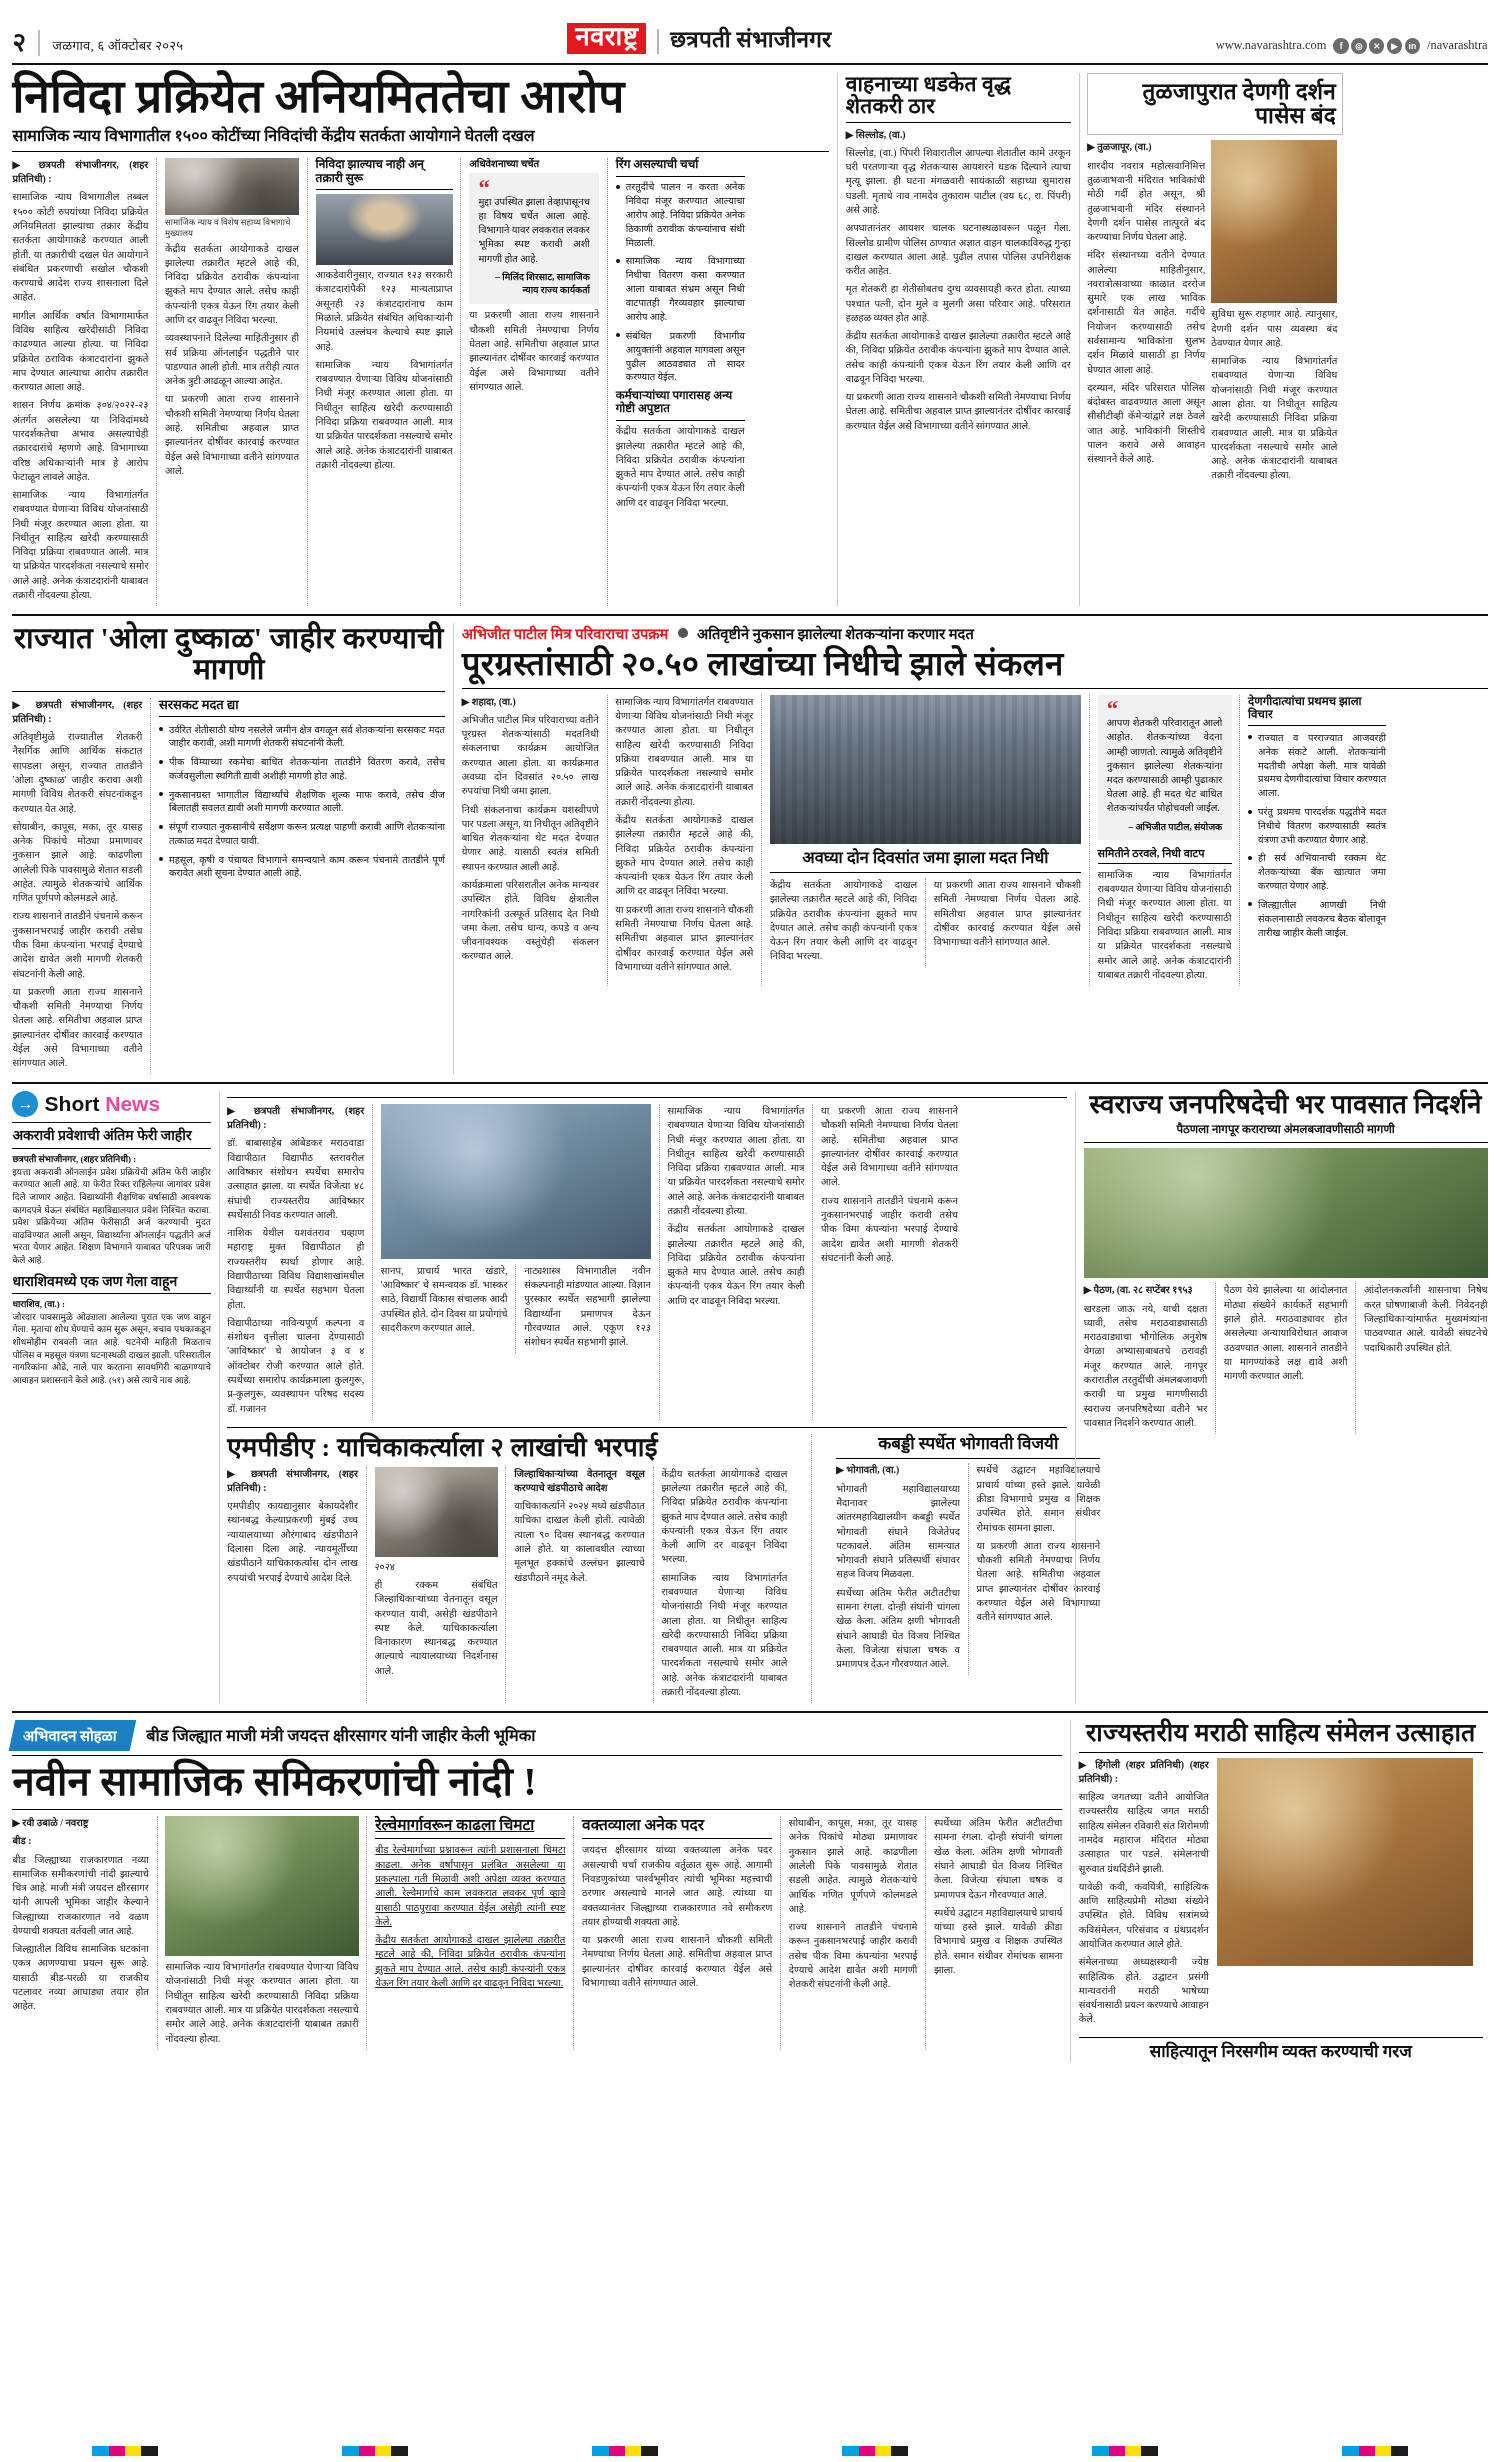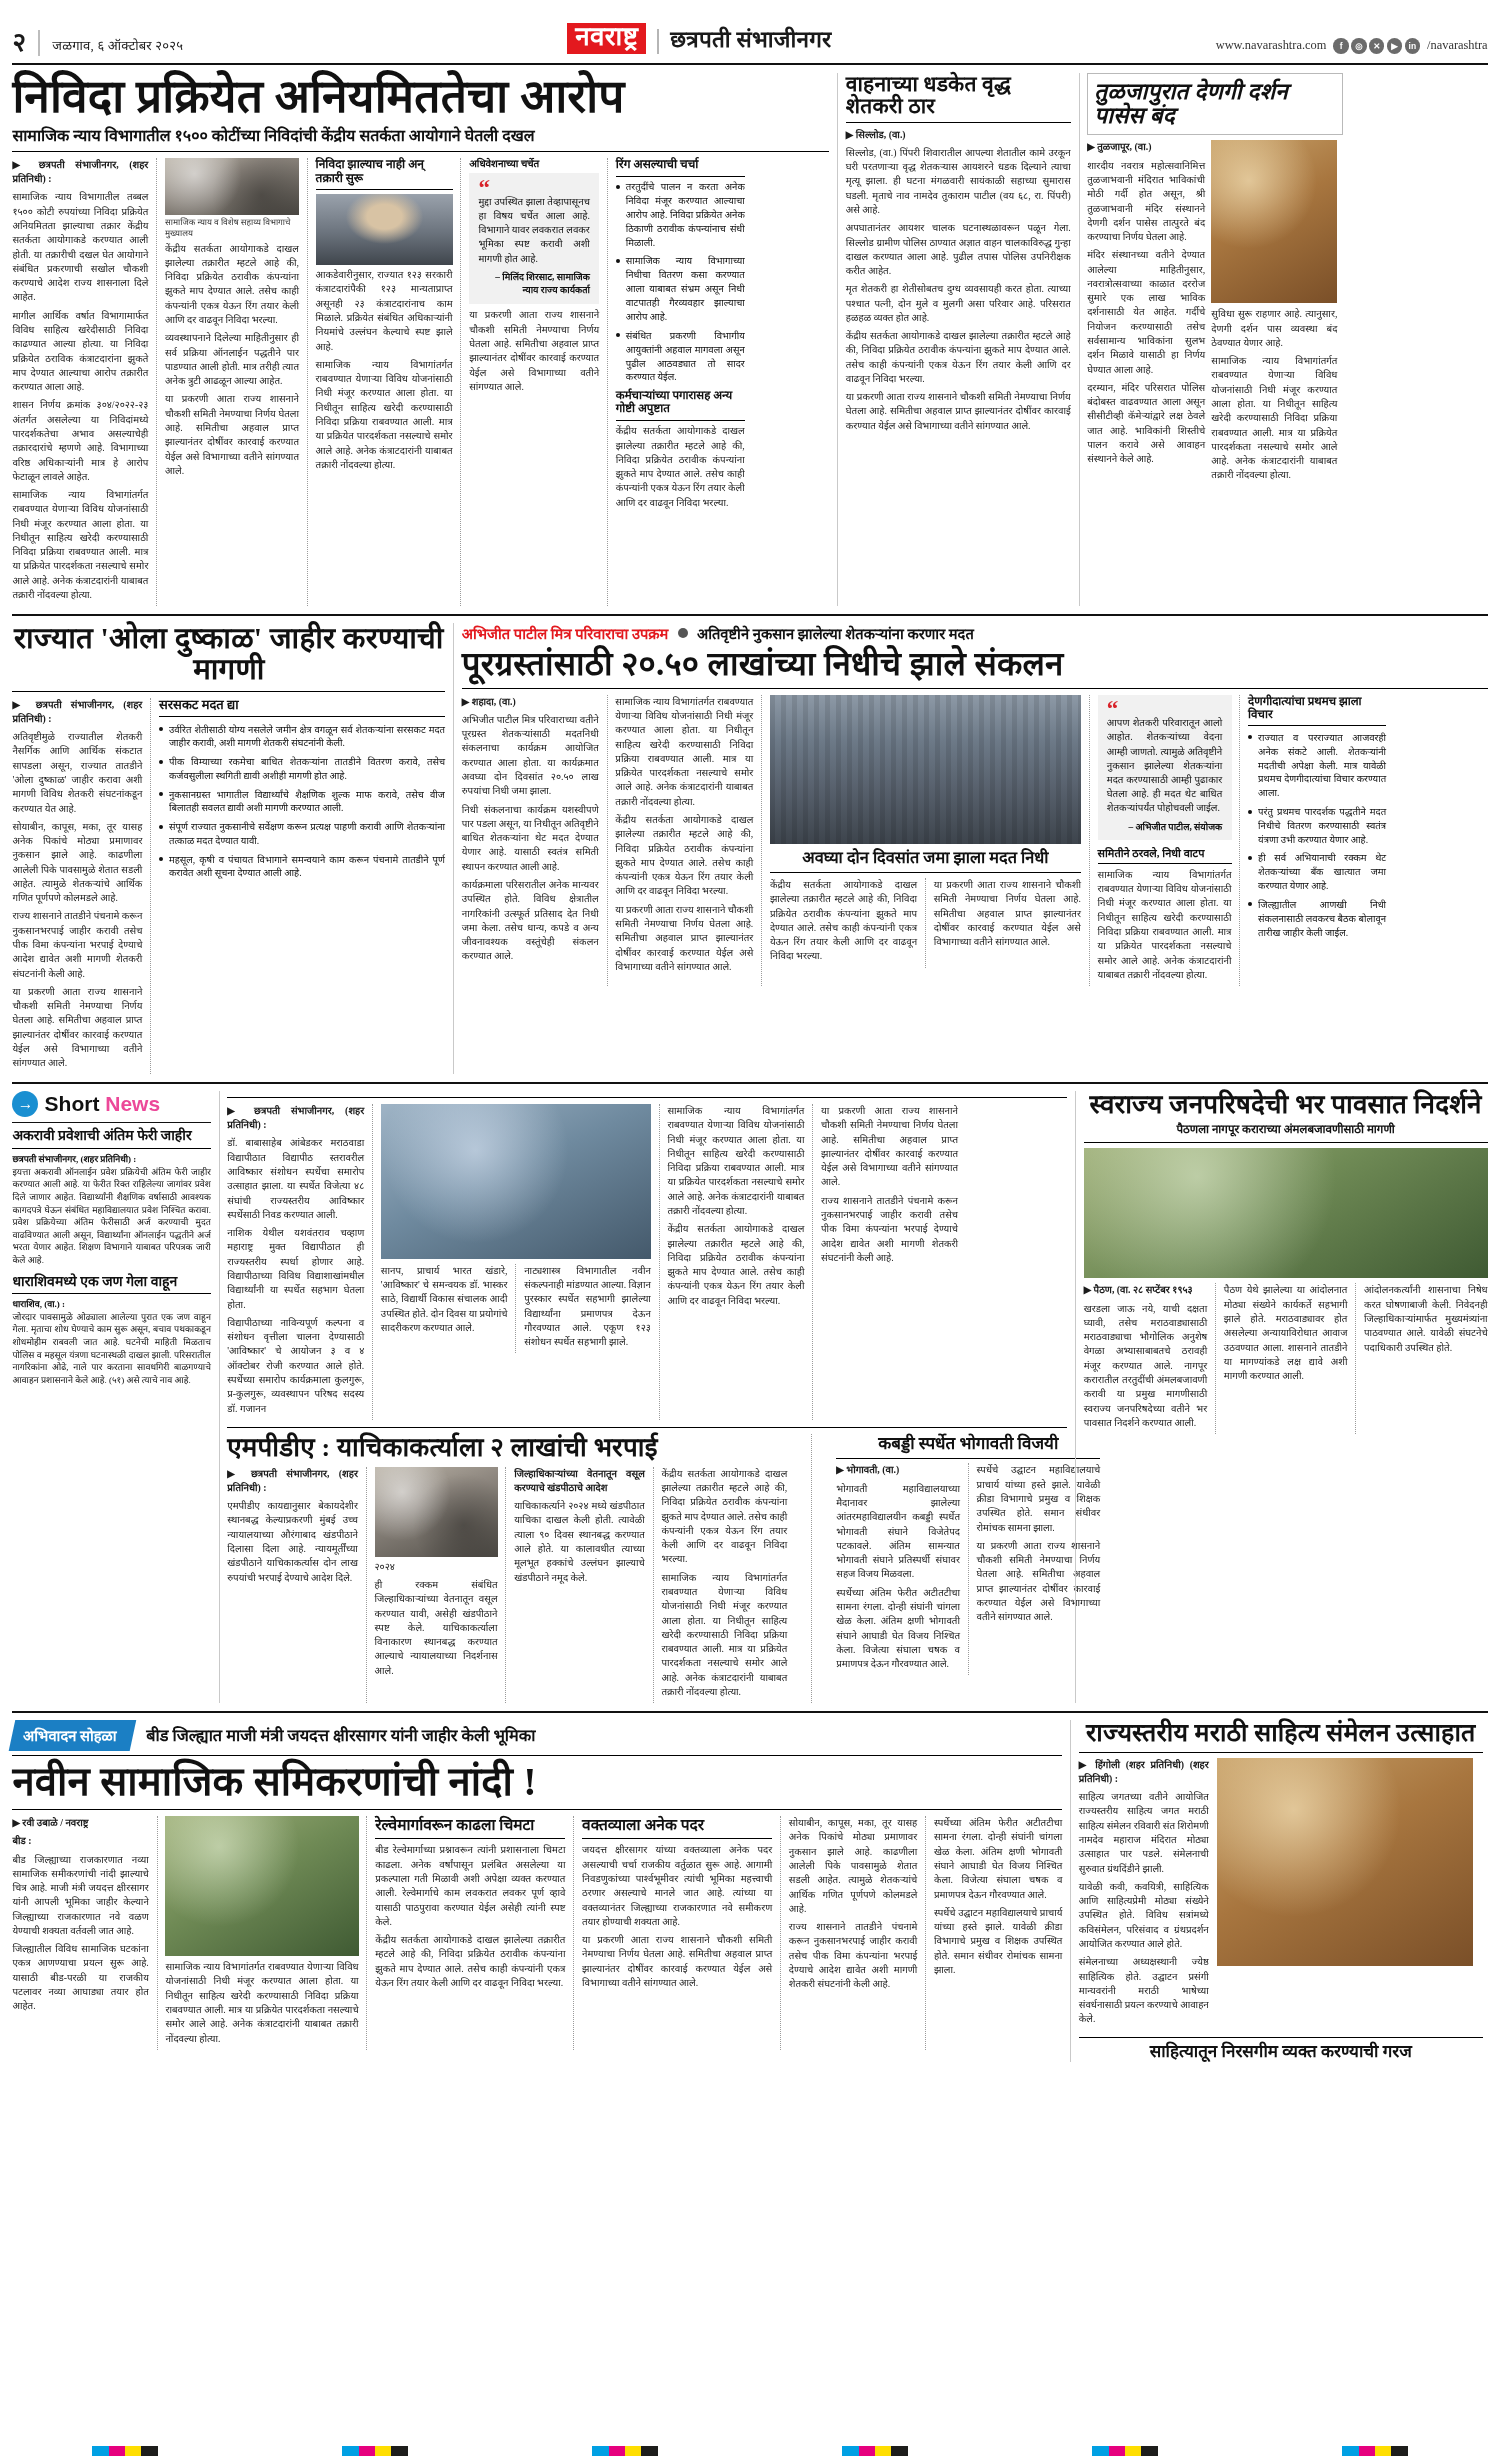--- a/index.html
+++ b/index.html
@@ -216,21 +216,21 @@
         <p>मृत शेतकरी हा शेतीसोबतच दुग्ध व्यवसायही करत होता. त्याच्या पश्चात पत्नी, दोन मुले व मुलगी असा परिवार आहे. परिसरात हळहळ व्यक्त होत आहे.</p>
         <p>केंद्रीय सतर्कता आयोगाकडे दाखल झालेल्या तक्रारीत म्हटले आहे की, निविदा प्रक्रियेत ठरावीक कंपन्यांना झुकते माप देण्यात आले. तसेच काही कंपन्यांनी एकत्र येऊन रिंग तयार केली आणि दर वाढवून निविदा भरल्या.</p>
         <p>या प्रकरणी आता राज्य शासनाने चौकशी समिती नेमण्याचा निर्णय घेतला आहे. समितीचा अहवाल प्राप्त झाल्यानंतर दोषींवर कारवाई करण्यात येईल असे विभागाच्या वतीने सांगण्यात आले.</p>
       </div>
     </div>
 
     <div class="vrule"></div>
 
     <div style="width:256px;">
       <div class="boxed">
-        <div class="hl-main" style="font-size:22.5px; text-align:left;font-style:italic;">तुळजापुरात देणगी दर्शन पासेस बंद</div>
+        <div class="hl-main" style="font-size:22.5px; text-align:right;">तुळजापुरात देणगी दर्शन पासेस बंद</div>
       </div>
       <div style="display:flex; gap:6.2px; margin-top:5.4px;">
         <div style="width:118px;" class="body-col">
           <p><span class="byline">▶ तुळजापूर, (वा.)</span></p>
           <p>शारदीय नवरात्र महोत्सवानिमित्त तुळजाभवानी मंदिरात भाविकांची मोठी गर्दी होत असून, श्री तुळजाभवानी मंदिर संस्थानने देणगी दर्शन पासेस तात्पुरते बंद करण्याचा निर्णय घेतला आहे.</p>
           <p>मंदिर संस्थानच्या वतीने देण्यात आलेल्या माहितीनुसार, नवरात्रोत्सवाच्या काळात दररोज सुमारे एक लाख भाविक दर्शनासाठी येत आहेत. गर्दीचे नियोजन करण्यासाठी तसेच सर्वसामान्य भाविकांना सुलभ दर्शन मिळावे यासाठी हा निर्णय घेण्यात आला आहे.</p>
           <p>दरम्यान, मंदिर परिसरात पोलिस बंदोबस्त वाढवण्यात आला असून सीसीटीव्ही कॅमेऱ्यांद्वारे लक्ष ठेवले जात आहे. भाविकांनी शिस्तीचे पालन करावे असे आवाहन संस्थानने केले आहे.</p>
         </div>
         <div style="width:126px;">
           <div class="photo warm" style="height:163px;"></div>
@@ -501,21 +501,21 @@
           <p>जिल्ह्यातील विविध सामाजिक घटकांना एकत्र आणण्याचा प्रयत्न सुरू आहे. यासाठी बीड-परळी या राजकीय पटलावर नव्या आघाड्या तयार होत आहेत.</p>
         </div>
         <div class="dotline"></div>
         <div style="width:194px;">
           <div class="photo green" style="height:140px;"></div>
           <div class="body-col" style="margin-top:3.9px;">
             <p>सामाजिक न्याय विभागांतर्गत राबवण्यात येणाऱ्या विविध योजनांसाठी निधी मंजूर करण्यात आला होता. या निधीतून साहित्य खरेदी करण्यासाठी निविदा प्रक्रिया राबवण्यात आली. मात्र या प्रक्रियेत पारदर्शकता नसल्याचे समोर आले आहे. अनेक कंत्राटदारांनी याबाबत तक्रारी नोंदवल्या होत्या.</p>
           </div>
         </div>
         <div class="dotline"></div>
-        <div style="width:191px;">
+        <div style="width:191px;text-decoration:underline;">
           <div class="sub-strap" style="font-size:15.5px;">रेल्वेमार्गावरून काढला चिमटा</div>
           <div class="hrule" style="margin:3.9px 0 4.7px 0;"></div>
           <div class="body-col">
               <p>बीड रेल्वेमार्गाच्या प्रश्नावरून त्यांनी प्रशासनाला चिमटा काढला. अनेक वर्षांपासून प्रलंबित असलेल्या या प्रकल्पाला गती मिळावी अशी अपेक्षा व्यक्त करण्यात आली. रेल्वेमार्गाचे काम लवकरात लवकर पूर्ण व्हावे यासाठी पाठपुरावा करण्यात येईल असेही त्यांनी स्पष्ट केले.</p>
             <p>केंद्रीय सतर्कता आयोगाकडे दाखल झालेल्या तक्रारीत म्हटले आहे की, निविदा प्रक्रियेत ठरावीक कंपन्यांना झुकते माप देण्यात आले. तसेच काही कंपन्यांनी एकत्र येऊन रिंग तयार केली आणि दर वाढवून निविदा भरल्या.</p>
             </div>
         </div>
         <div class="dotline"></div>
         <div style="width:191px;">
           <div class="sub-strap" style="font-size:15.5px;">वक्तव्याला अनेक पदर</div>

